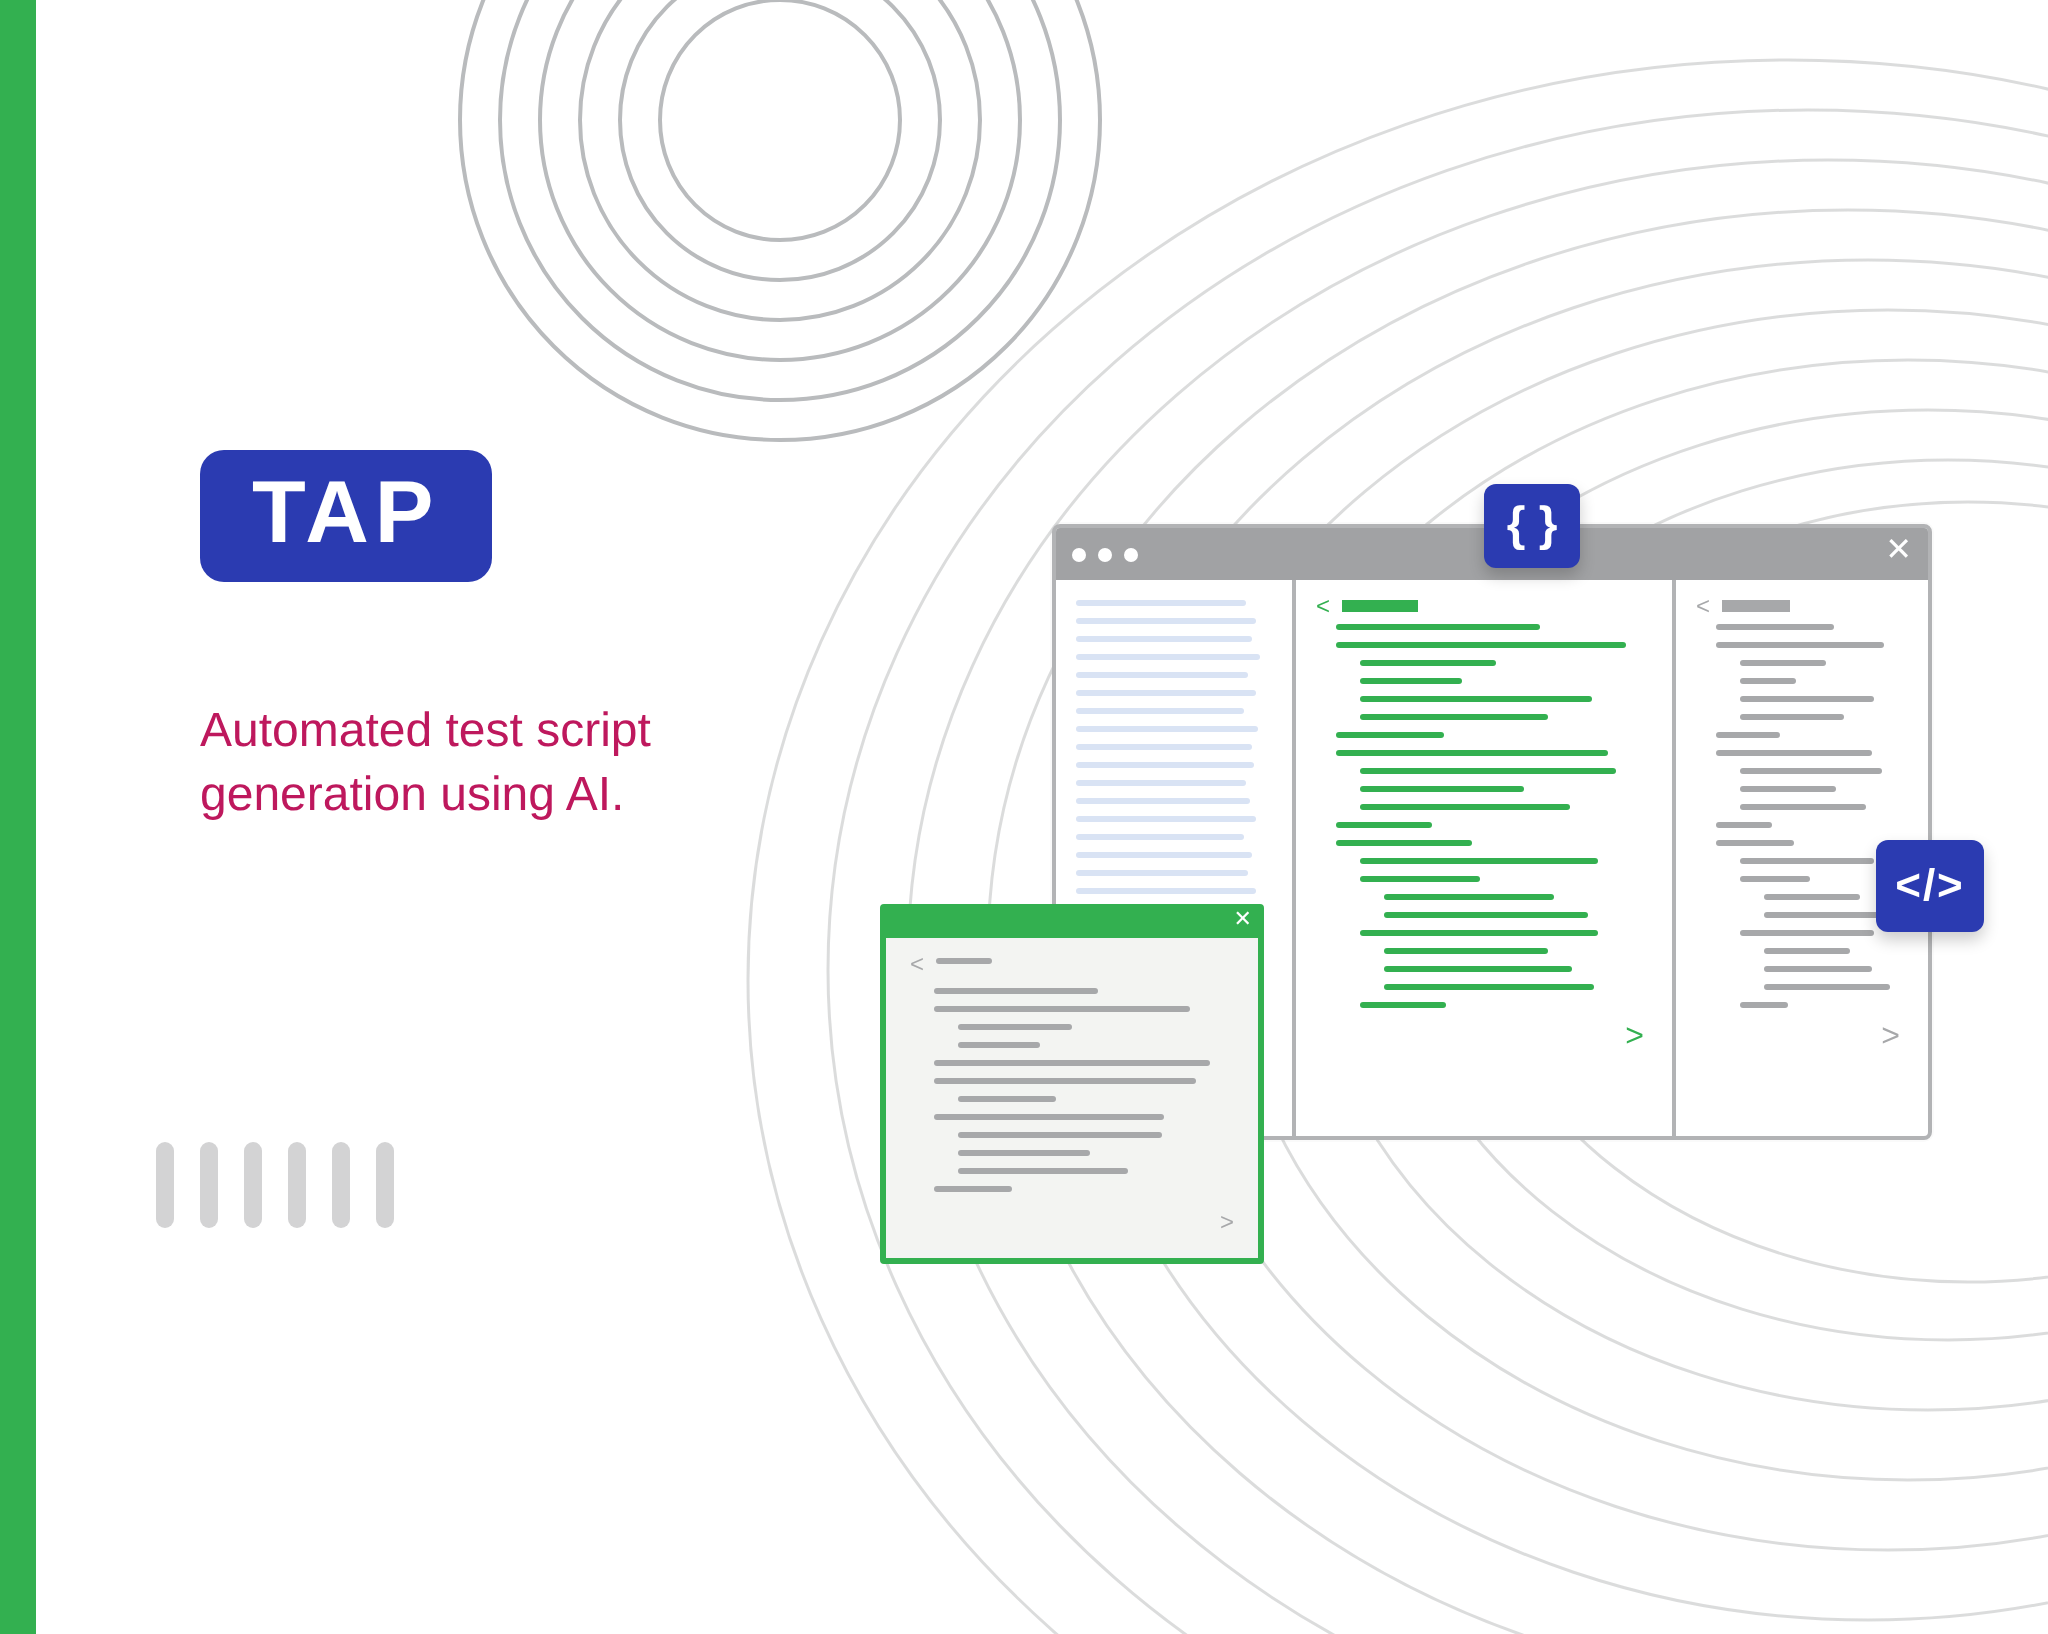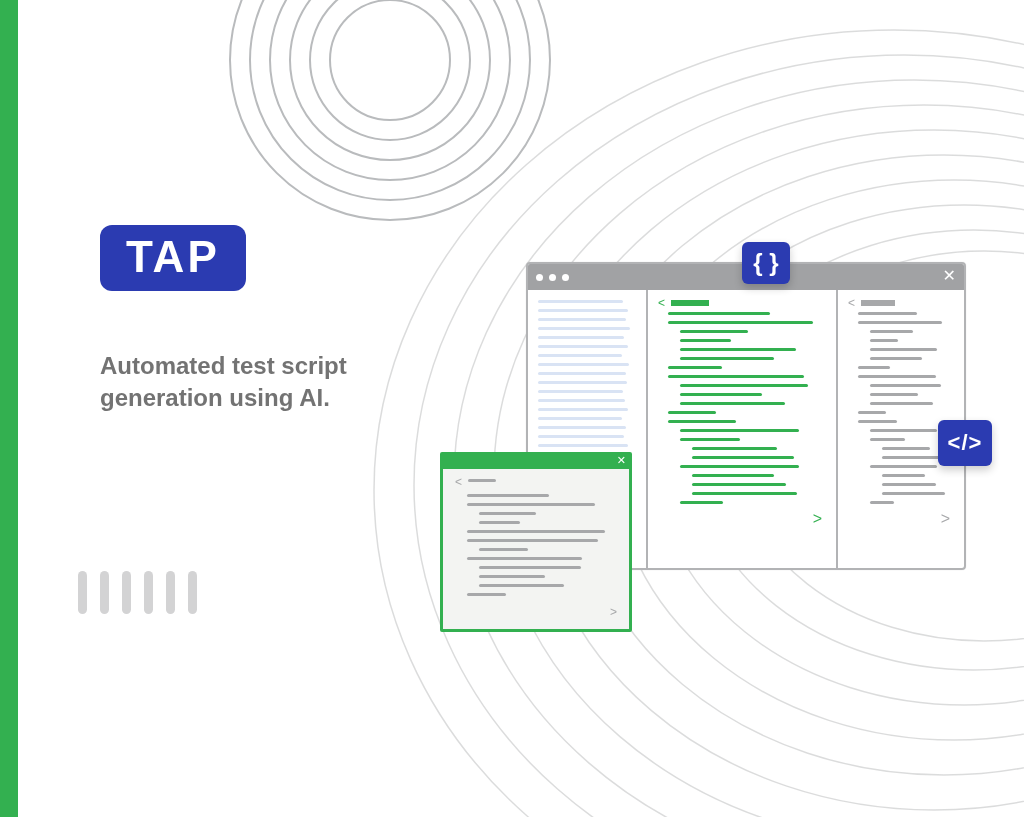--- a/index.html
+++ b/index.html
@@ -56,24 +56,24 @@
     padding: 10px 26px 12px 26px;
     border-radius: 12px;
     line-height: 1;
   }
   
   .desc {
     position: absolute;
     left: 100px;
     top: 350px;
     width: 340px;
-    color: #737373;
+    color: #be185d;
     font-size: 24px;
     line-height: 1.35;
-    font-weight: 700;
+    font-weight: 400;
   }
   
   .dashes {
     position: absolute;
     left: 78px;
     top: 571px;
     display: flex;
     gap: 13px;
   }
   .dashes span {

